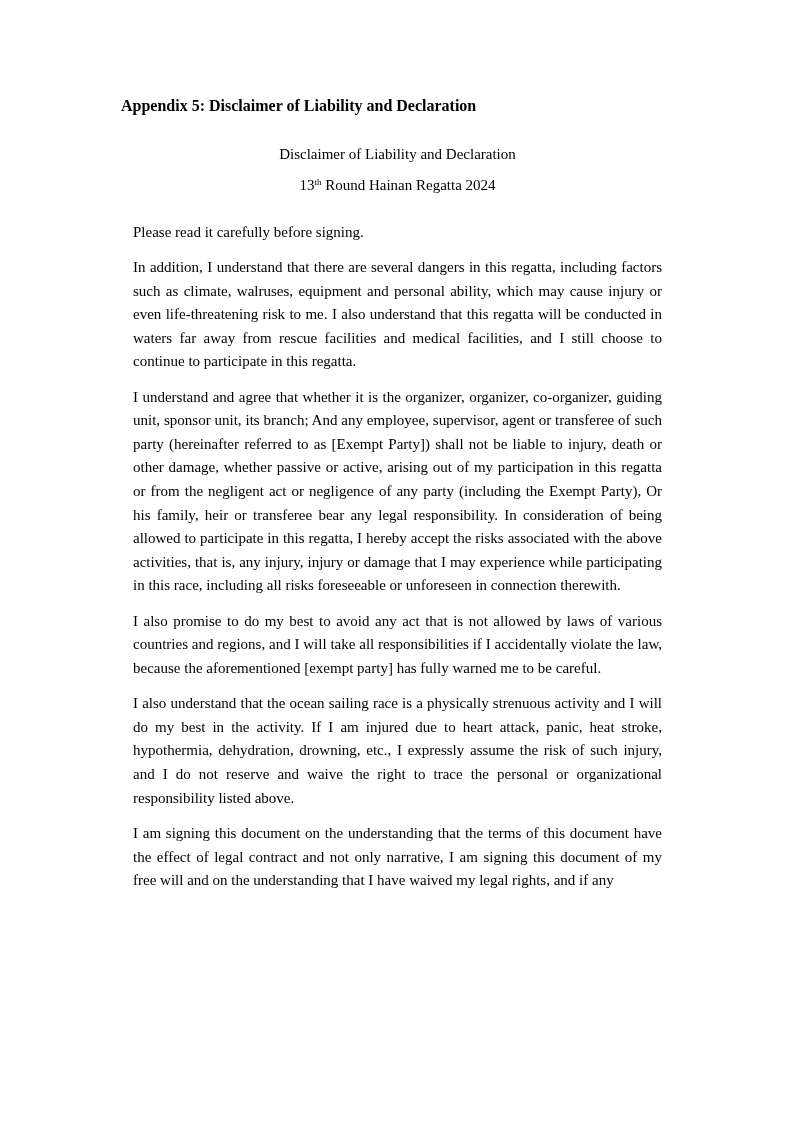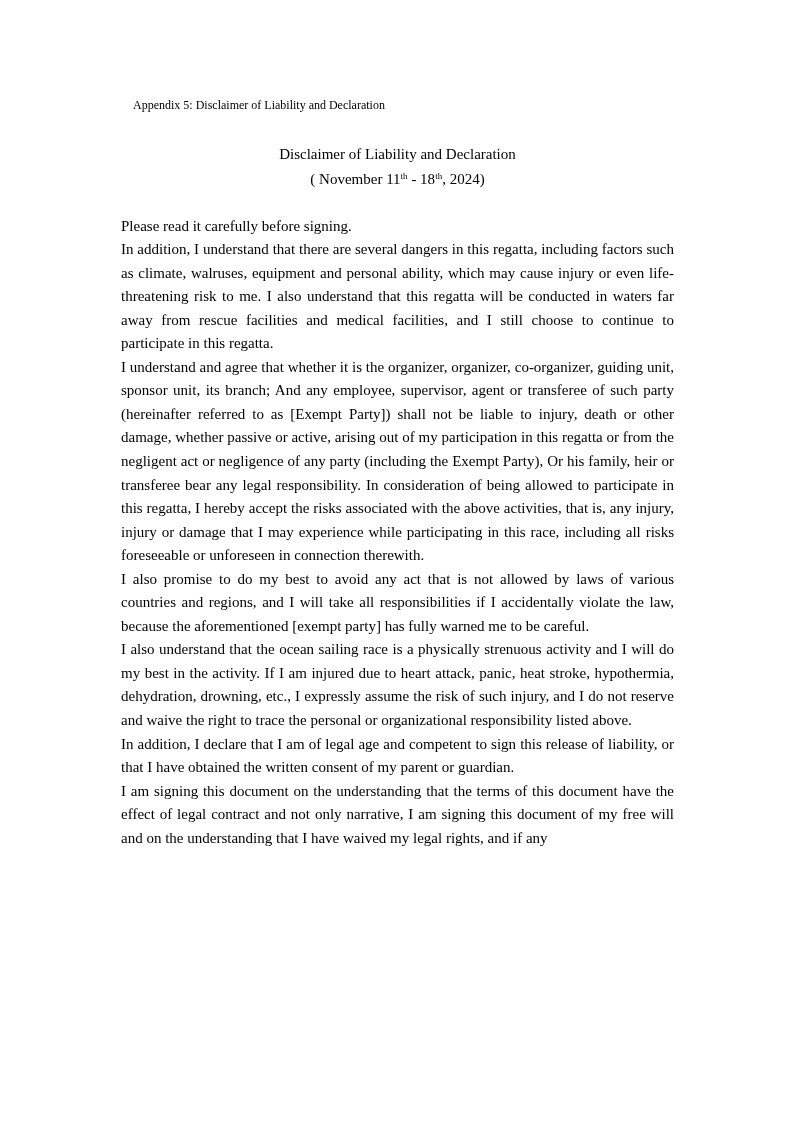--- a/index.html
+++ b/index.html
@@ -15,57 +15,56 @@
       font-family: "Liberation Serif", "DejaVu Serif", serif;
       color: #000000;
     }
     .page {
       position: absolute;
       left: 121px;
       top: 94px;
       width: 553px;
     }
     .appendix-heading {
-      font-weight: normal;
-      font-size: 12px;
+      font-weight: bold;
+      font-size: 16px;
       line-height: 23.5px;
-      margin: 0 0 25px 12px;
+      margin: 0 0 25px 0;
     }
     .title-block {
       text-align: center;
       font-size: 15px;
       line-height: 23.5px;
       margin: 0 0 23px 0;
     }
-    .title-block div { margin: 2px; }
+    .title-block div { margin: 8px; }
     .title-block sup {
       font-size: 9px;
       line-height: 0;
       vertical-align: 5px;
     }
     .body-text p {
-      margin: 0;
+      margin: 12px;
       font-size: 15px;
       line-height: 23.55px;
       text-align: justify;
     }
   </style>
 </head>
 <body>
 
 <div class="page">
   <div class="appendix-heading">Appendix 5: Disclaimer of Liability and Declaration</div>
 
   <div class="title-block">
     <div>Disclaimer of Liability and Declaration</div>
-    <div><span>( November 11</span><sup>th</sup><span> - 18</span><sup>th</sup><span>, 2024)</span></div>
+    <div><span>13</span><sup>th</sup><span> Round Hainan Regatta 2024</span></div>
   </div>
 
   <div class="body-text">
     <p>Please read it carefully before signing.</p>
     <p>In addition, I understand that there are several dangers in this regatta, including factors such as climate, walruses, equipment and personal ability, which may cause injury or even life-threatening risk to me. I also understand that this regatta will be conducted in waters far away from rescue facilities and medical facilities, and I still choose to continue to participate in this regatta.</p>
     <p>I understand and agree that whether it is the organizer, organizer, co-organizer, guiding unit, sponsor unit, its branch; And any employee, supervisor, agent or transferee of such party (hereinafter referred to as [Exempt Party]) shall not be liable to injury, death or other damage, whether passive or active, arising out of my participation in this regatta or from the negligent act or negligence of any party (including the Exempt Party), Or his family, heir or transferee bear any legal responsibility. In consideration of being allowed to participate in this regatta, I hereby accept the risks associated with the above activities, that is, any injury, injury or damage that I may experience while participating in this race, including all risks foreseeable or unforeseen in connection therewith.</p>
     <p>I also promise to do my best to avoid any act that is not allowed by laws of various countries and regions, and I will take all responsibilities if I accidentally violate the law, because the aforementioned [exempt party] has fully warned me to be careful.</p>
     <p>I also understand that the ocean sailing race is a physically strenuous activity and I will do my best in the activity. If I am injured due to heart attack, panic, heat stroke, hypothermia, dehydration, drowning, etc., I expressly assume the risk of such injury, and I do not reserve and waive the right to trace the personal or organizational responsibility listed above.</p>
-    <p>In addition, I declare that I am of legal age and competent to sign this release of liability, or that I have obtained the written consent of my parent or guardian.</p>
     <p>I am signing this document on the understanding that the terms of this document have the effect of legal contract and not only narrative, I am signing this document of my free will and on the understanding that I have waived my legal rights, and if any</p>
   </div>
 </div>
 
 </body></html>

